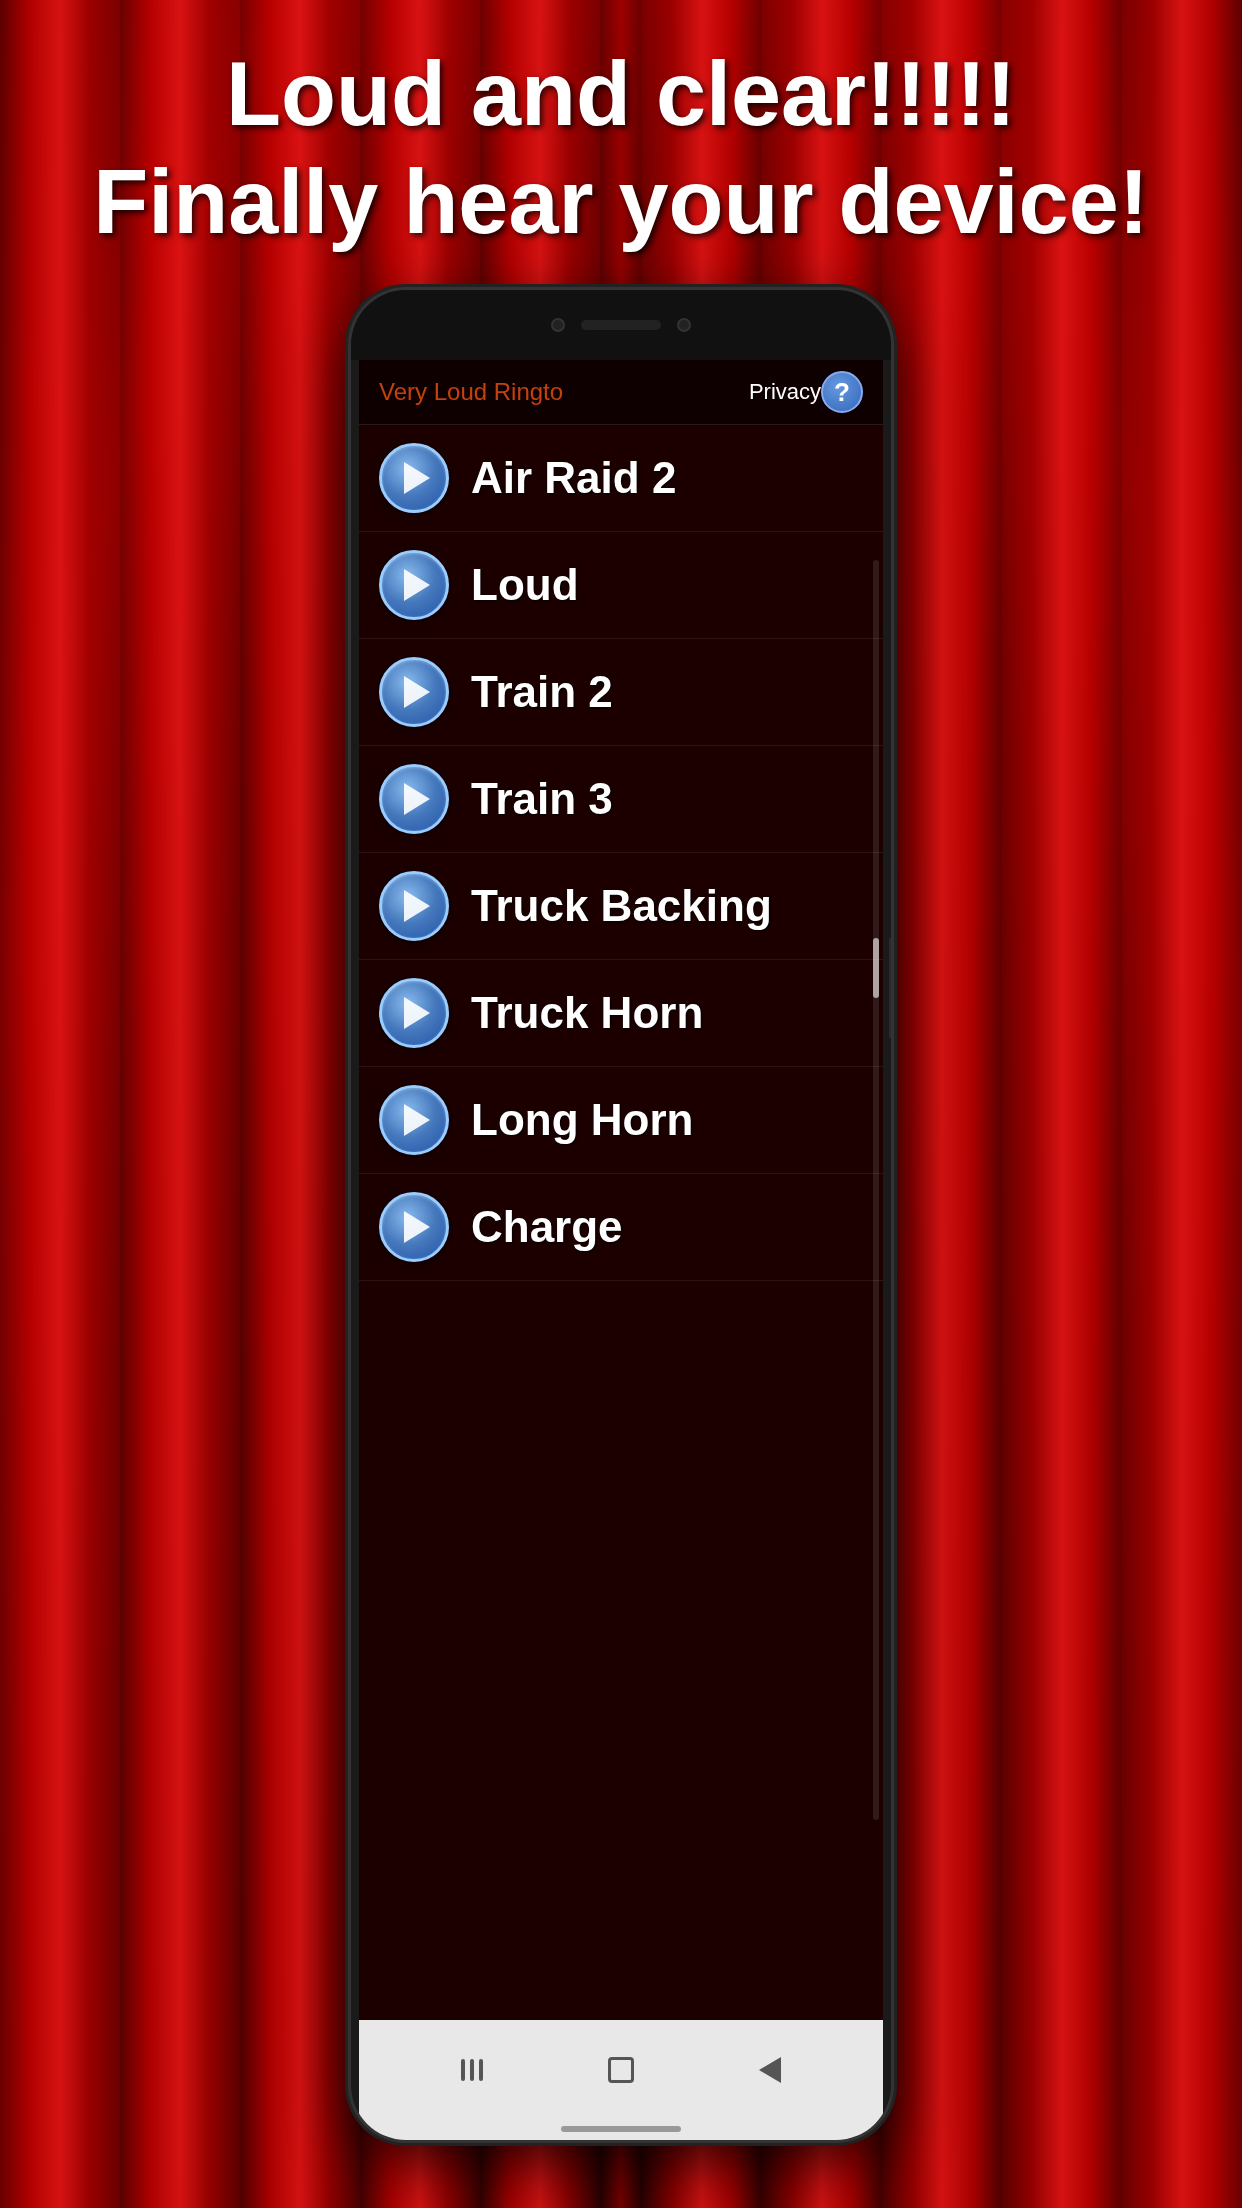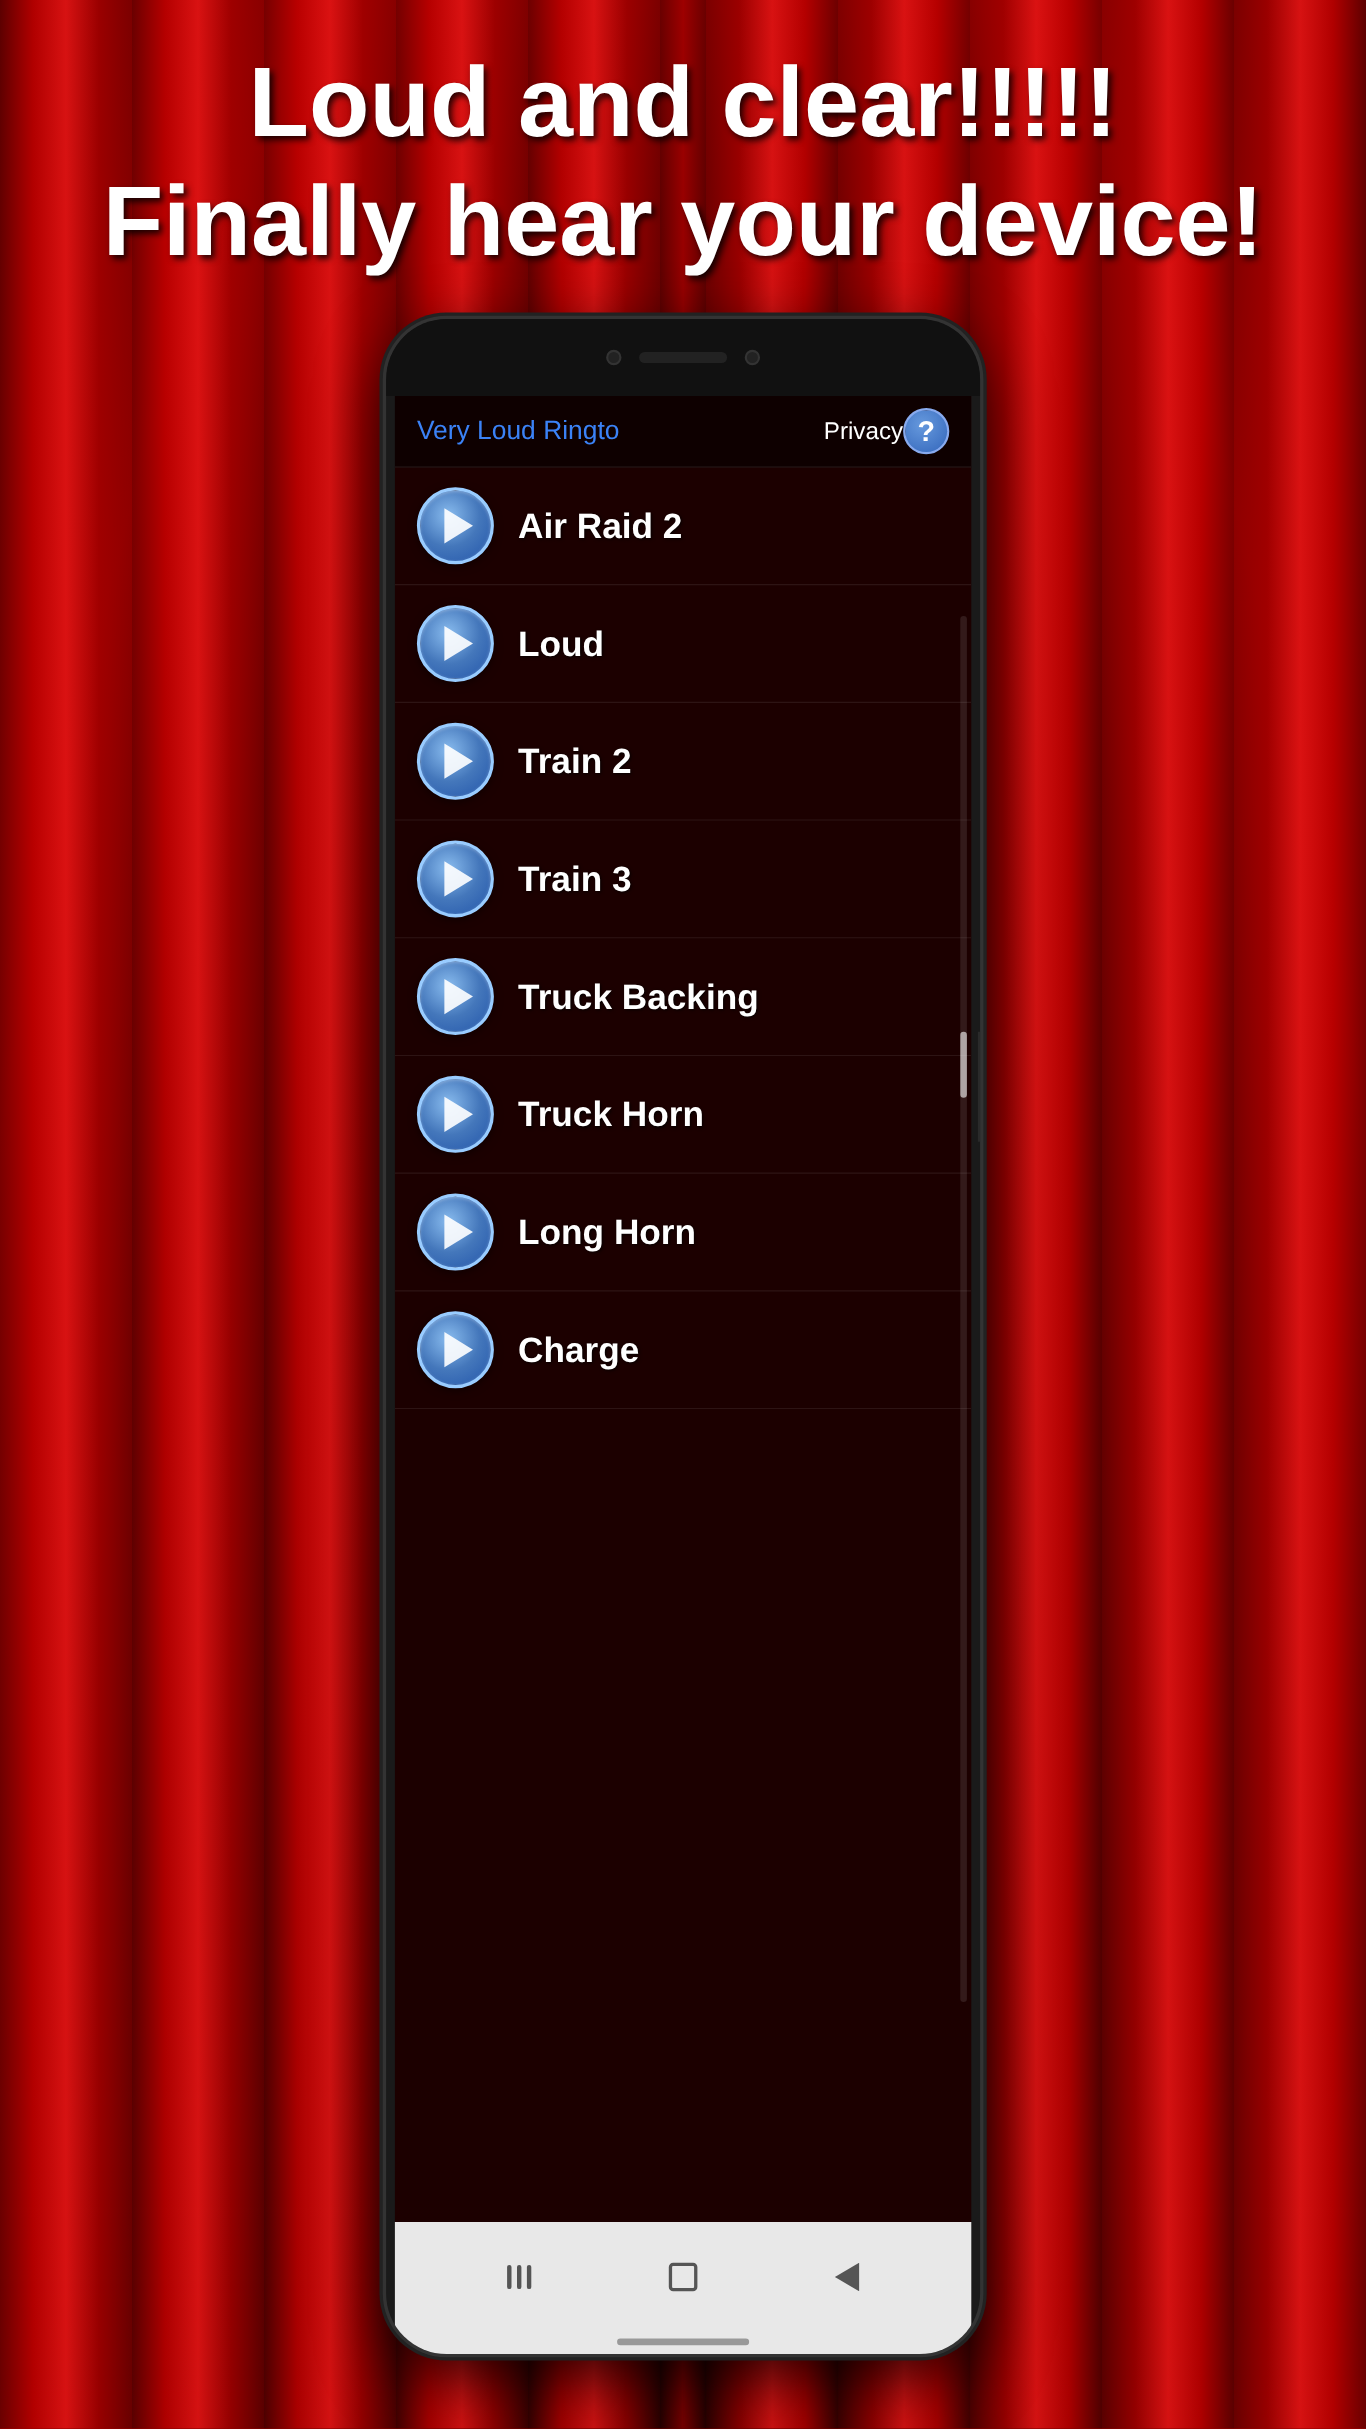--- a/index.html
+++ b/index.html
@@ -128,21 +128,21 @@
       height: 65px;
       background: rgba(0,0,0,0.5);
       display: flex;
       align-items: center;
       justify-content: space-between;
       padding: 0 20px;
       border-bottom: 1px solid rgba(255,255,255,0.1);
     }
 
     .app-title {
-      color: #3b82f6;
+      color: #c2410c;
       font-size: 24px;
       font-weight: 500;
     }
 
     .app-header-right {
       display: flex;
       align-items: center;
     }
 
     .privacy-link {
@@ -192,21 +192,21 @@
     .play-triangle {
       width: 0; height: 0;
       border-top: 16px solid transparent;
       border-bottom: 16px solid transparent;
       border-left: 26px solid rgba(255,255,255,0.9);
       margin-left: 5px;
     }
 
     .ringtone-name {
       color: white;
-      font-size: 32px;
+      font-size: 44px;
       font-weight: bold;
       margin-left: 22px;
       text-shadow: 1px 1px 3px rgba(0,0,0,0.8);
     }
 
     
     .scrollbar-track {
       position: absolute;
       right: 4px;
       top: 200px;

